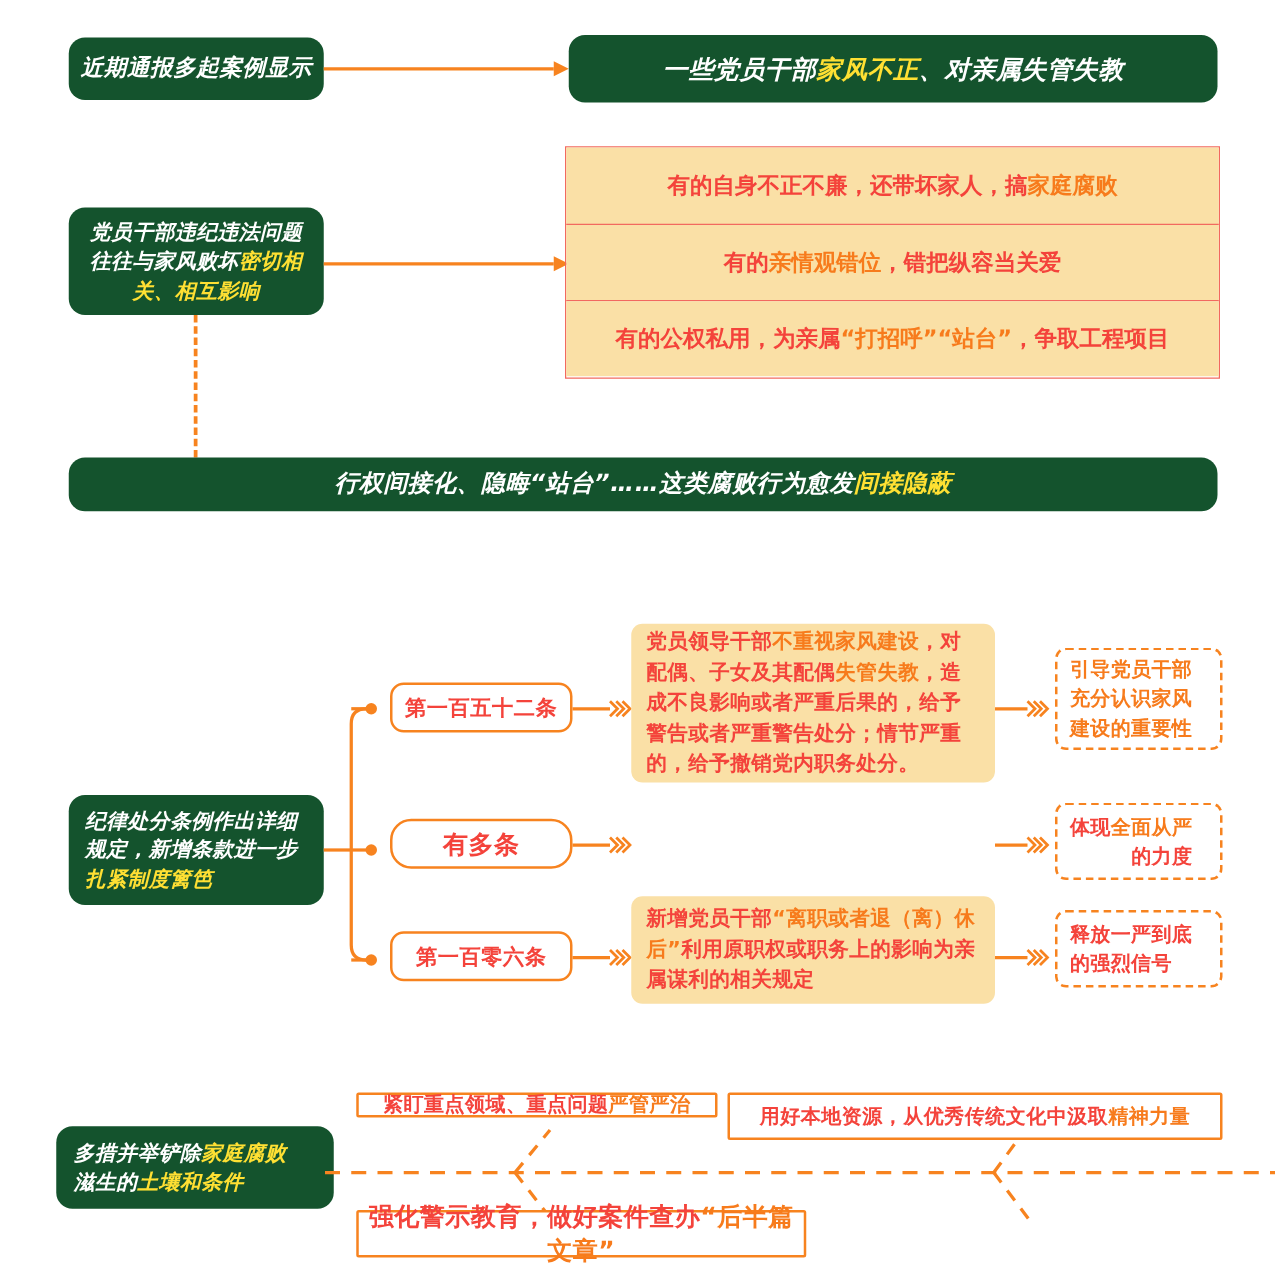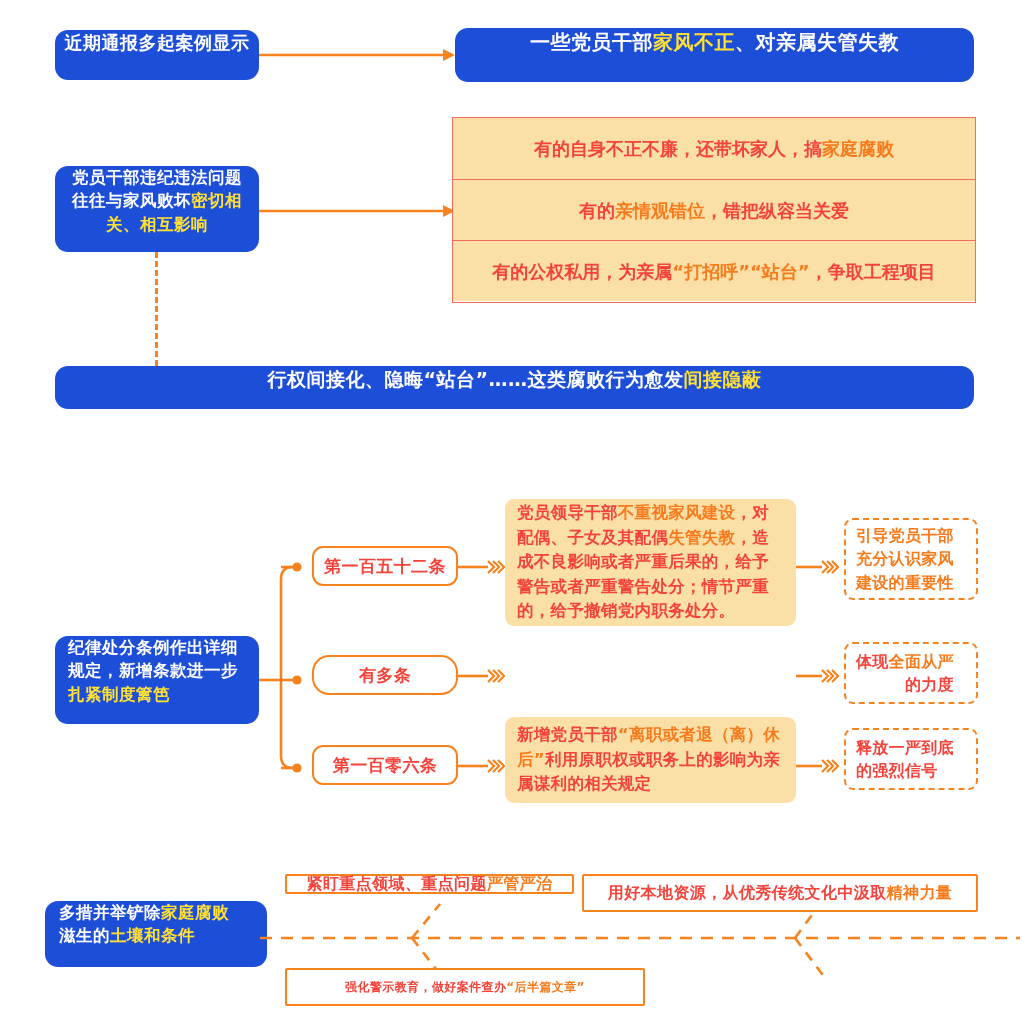--- a/index.html
+++ b/index.html
@@ -11,23 +11,23 @@
   }
   .canvas{position:relative;width:1029px;height:1019px;}
   .abs{position:absolute;}
 
   
   .hl-y{color:#FFE033;}
   .hl-o{color:#F77B1C;}
 
   
   .redbox{
-    background:#1d4ed8;color:#ffffff;border-radius:13px;
-    font-weight:bold;display:flex;align-items:flex-start;justify-content:center;
-    box-sizing:border-box;line-height:1.42;letter-spacing:.5px;
+    background:#14532d;color:#ffffff;border-radius:13px;
+    font-weight:bold;display:flex;align-items:center;justify-content:center;
+    box-sizing:border-box;line-height:1.42;letter-spacing:.5px;font-style:italic;
   }
   .redbox.left{justify-content:flex-start;text-align:left;}
 
   
   .beige{
     background:#FAE0A6;color:#F4433B;font-weight:bold;box-sizing:border-box;
     display:flex;align-items:center;line-height:1.5;
   }
   .beige.center{justify-content:center;text-align:center;}
   .beige-table{border:1.5px solid #F2695F;box-sizing:border-box;}
@@ -135,21 +135,21 @@
     <path d="M22,213 L34,213" stroke="#F7831F" stroke-width="2.6" fill="none"></path>
     <path d="M34,12 Q22,12 22,24 L22,201 Q22,213 34,213" stroke="#F7831F" stroke-width="2.6" fill="none"></path>
     <circle cx="38" cy="12" r="4.6" fill="#F7831F"></circle>
     <circle cx="38" cy="125" r="4.6" fill="#F7831F"></circle>
     <circle cx="38" cy="213" r="4.6" fill="#F7831F"></circle>
   </svg>
 
   <div class="obox abs" style="left:312px;top:546px;width:146px;height:40px;font-size:17px;">
     <span>第一百五十二条</span>
   </div>
-  <div class="obox abs" style="left:312px;top:655px;width:146px;height:40px;font-size:17px;border-radius:17px;">
+  <div class="obox abs" style="left:312px;top:655px;width:146px;height:40px;font-size:20px;border-radius:17px;">
     <span>有多条</span>
   </div>
   <div class="obox abs" style="left:312px;top:745px;width:146px;height:40px;font-size:17px;">
     <span>第一百零六条</span>
   </div>
 
   <svg class="conn" style="left:458px;top:557px;width:48px;height:20px;">
     <line x1="0" y1="10" x2="30" y2="10" stroke="#F7831F" stroke-width="2.6"></line>
     <path d="M30,4 L36,10 L30,16 M35,4 L41,10 L35,16 M40,4 L46,10 L40,16" stroke="#F7831F" stroke-width="2.2" fill="none"></path>
   </svg>
@@ -224,19 +224,19 @@
   <div class="obox sq abs" style="left:285px;top:874px;width:289px;height:20px;font-size:16px;">
     <span>
       <span>紧盯重点领域、重点问题</span><span class="hl-o">严管严治</span>
     </span>
   </div>
   <div class="obox sq abs" style="left:582px;top:874px;width:396px;height:38px;font-size:16px;">
     <span>
       <span>用好本地资源，从优秀传统文化中汲取</span><span class="hl-o">精神力量</span>
     </span>
   </div>
-  <div class="obox sq abs" style="left:285px;top:968px;width:360px;height:38px;font-size:12px;">
+  <div class="obox sq abs" style="left:285px;top:968px;width:360px;height:38px;font-size:20px;">
     <span>
       <span>强化警示教育，做好案件查办</span><span class="hl-o">“后半篇文章”</span>
     </span>
   </div>
 
 </div>
 
 </body></html>

